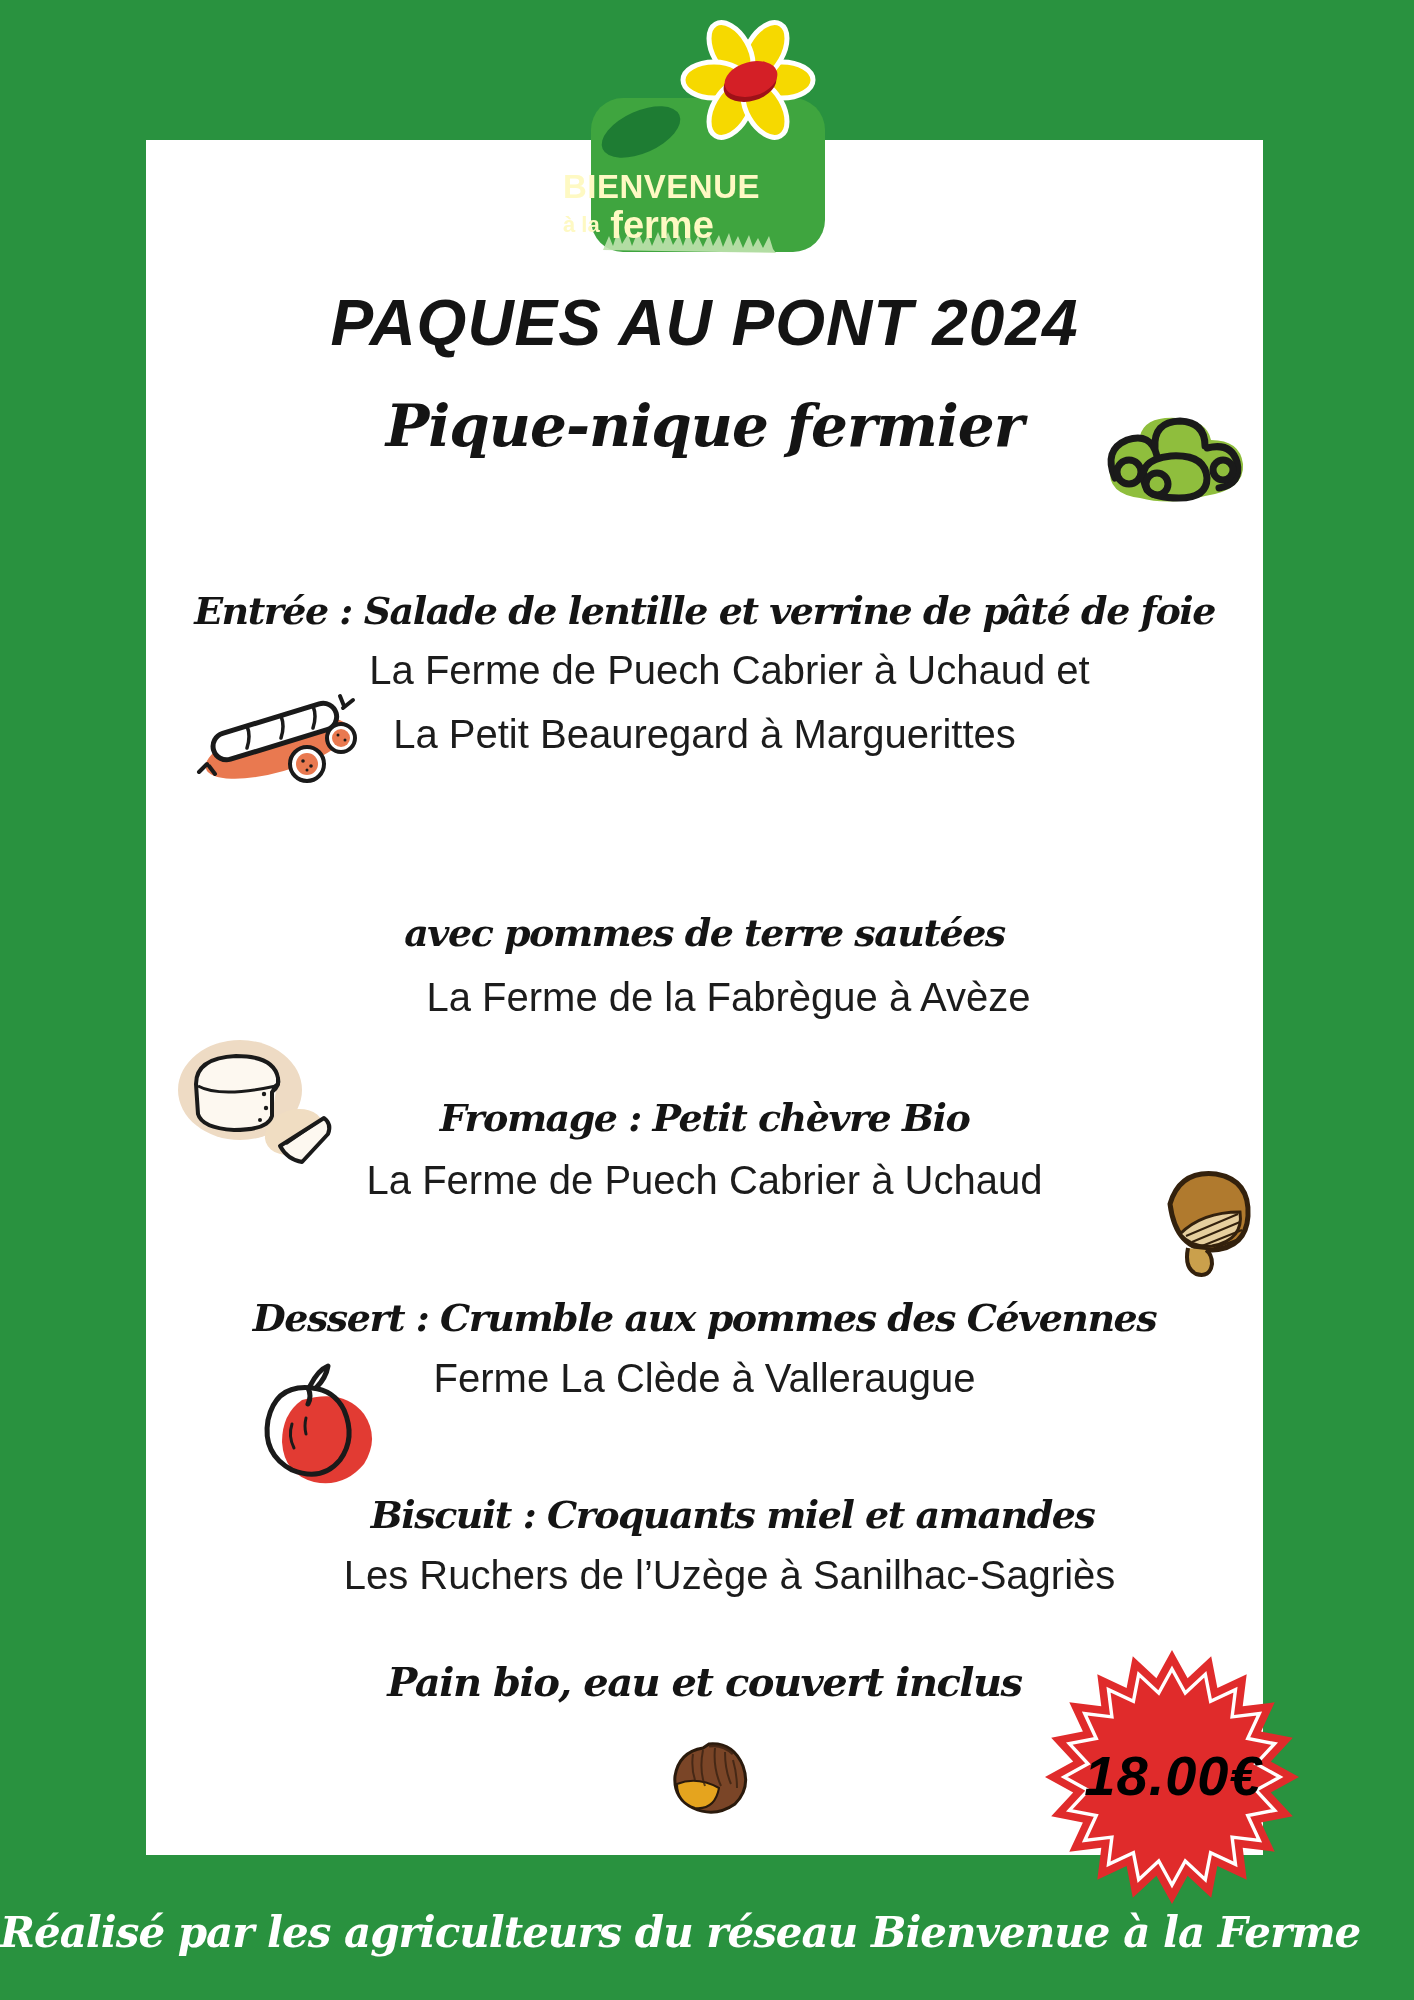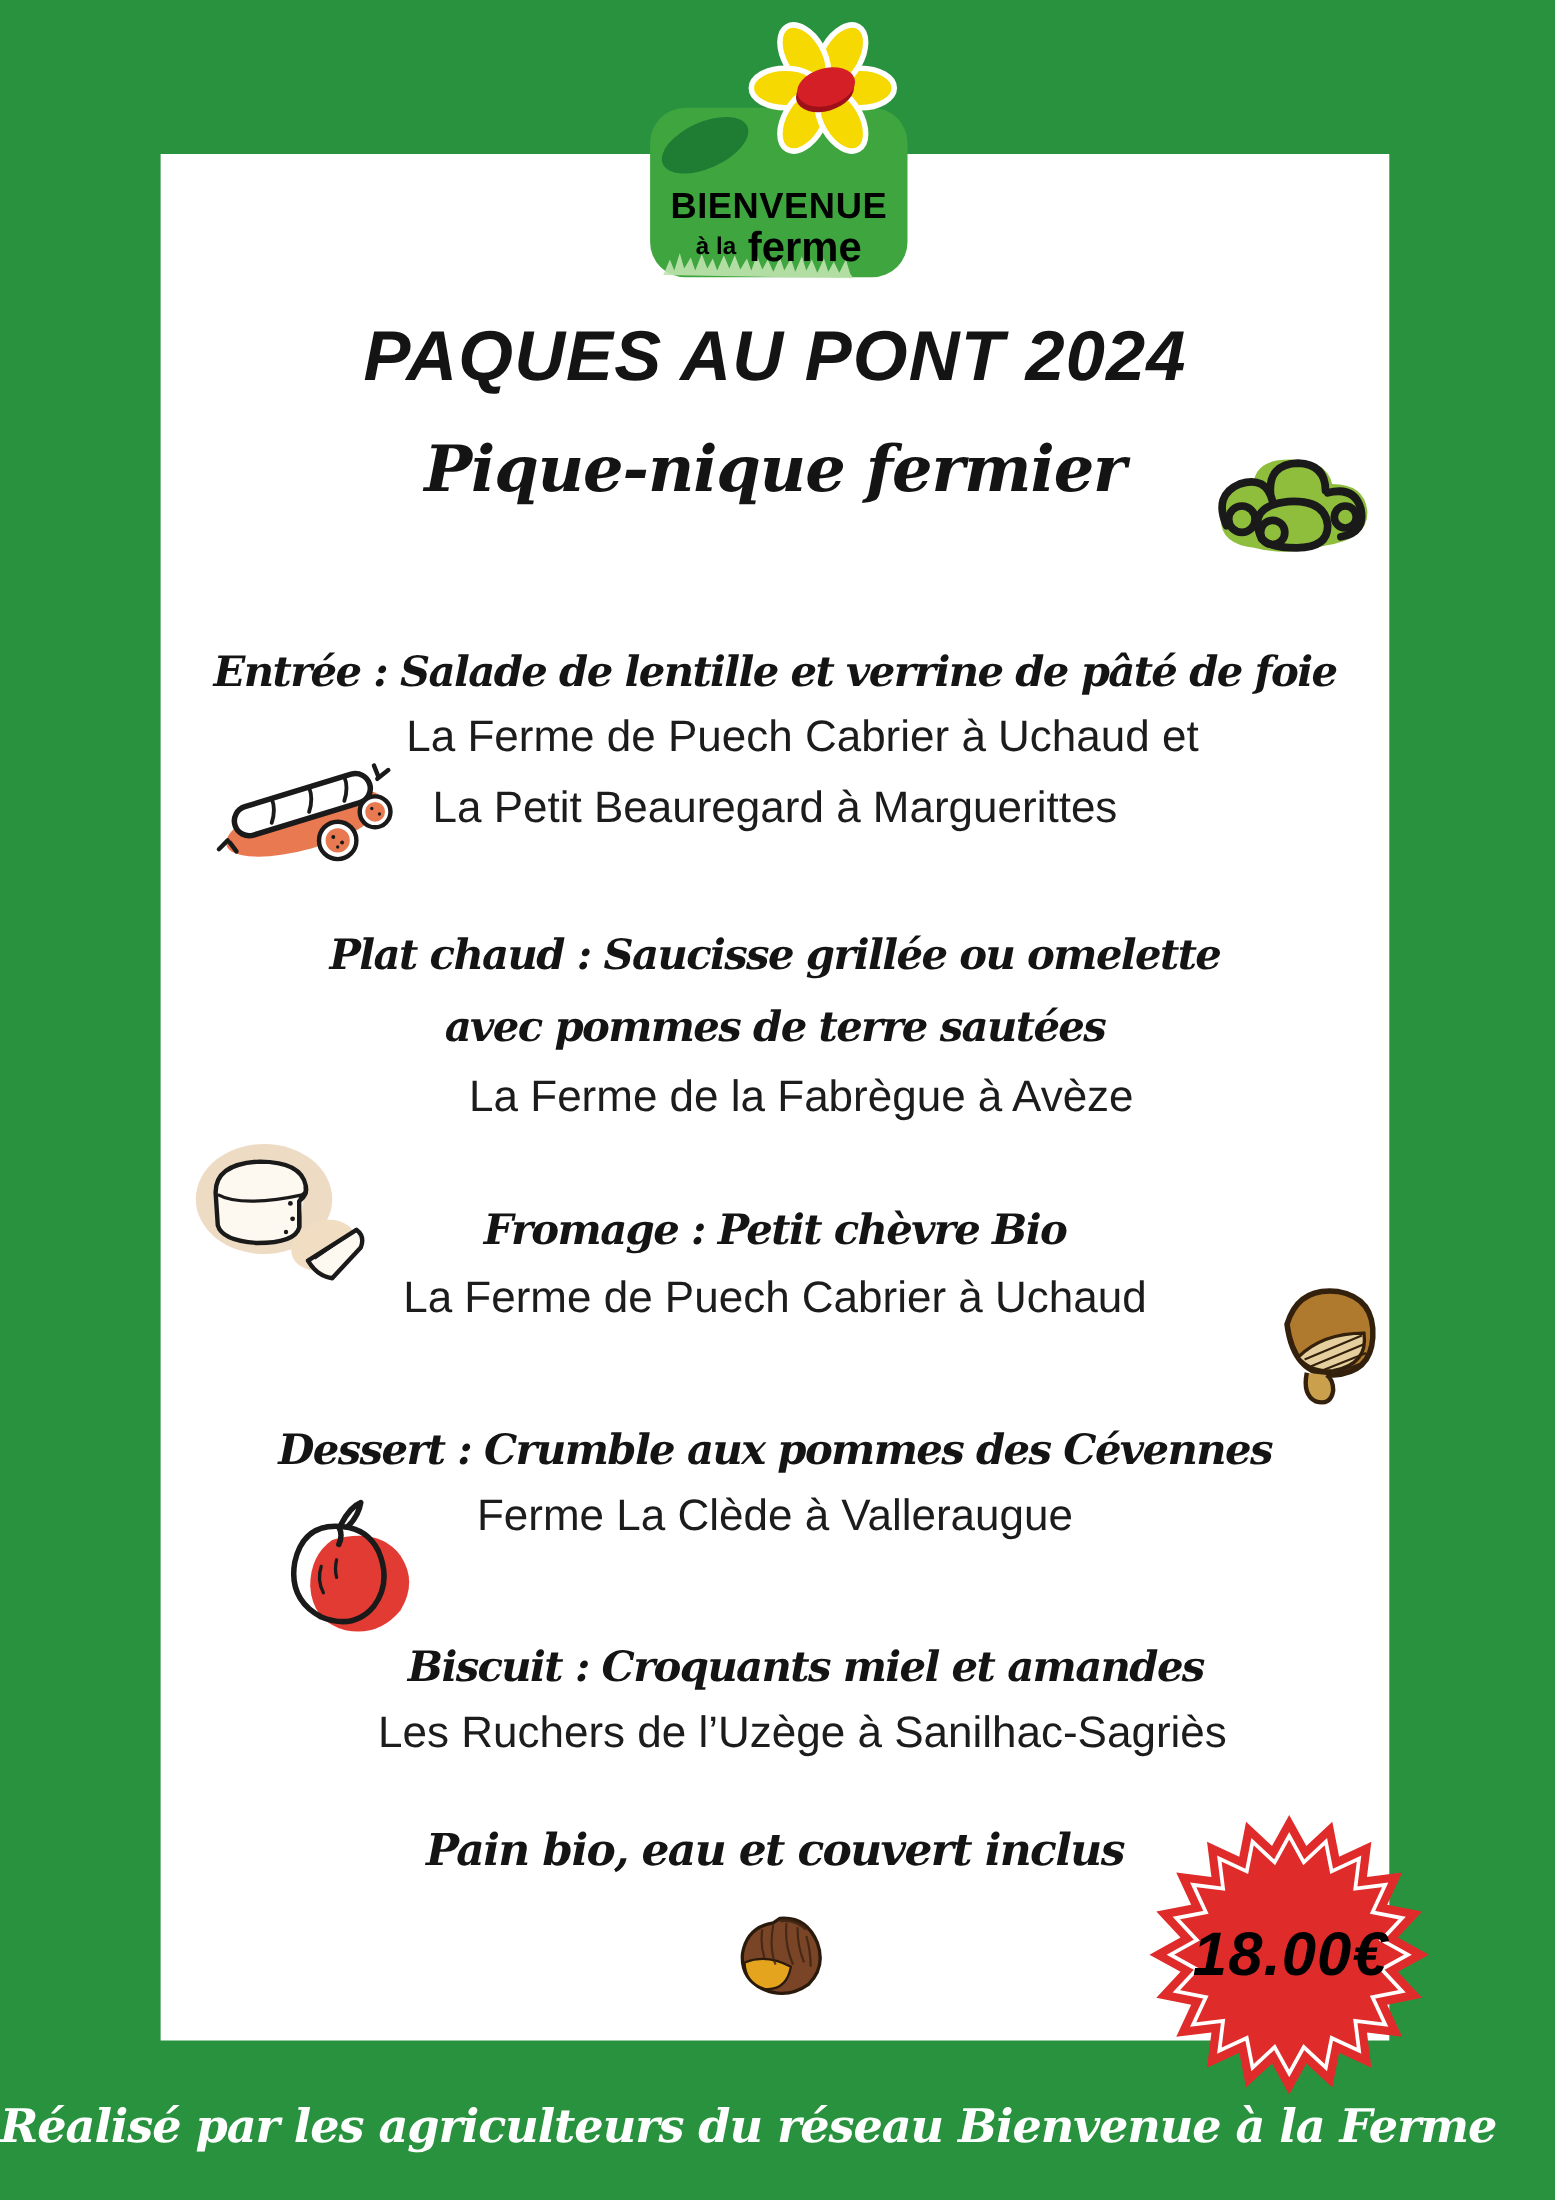--- a/index.html
+++ b/index.html
@@ -51,21 +51,21 @@
   .illus{position:absolute;}
   .badge{position:absolute;left:1042px;top:1645px;width:262px;height:266px;}
   .badge-label{
     position:absolute;left:0;top:98px;width:262px;text-align:center;
     font-family:"Liberation Sans",sans-serif;
     font-weight:bold;font-style:italic;
     font-size:56px;color:#000000;letter-spacing:1px;
   }
   .logo{position:absolute;left:563px;top:20px;width:290px;height:242px;}
   .logo-text{
-    position:absolute;width:100%;text-align:center;color:#000000;
+    position:absolute;width:100%;text-align:left;color:#fef9c3;
     font-family:"Liberation Sans",sans-serif;font-weight:bold;
   }
   .logo-line1{top:148px;font-size:33px;letter-spacing:0.5px;}
   .logo-line2{top:184px;font-size:38px;letter-spacing:0px;}
   .logo-line2 .small{font-size:22px;font-weight:bold;vertical-align:6px;letter-spacing:0;}
 </style>
 </head>
 <body>
 
 <div class="poster">
@@ -127,21 +127,20 @@
     <circle cx="112" cy="92" r="11" fill="#e97950"></circle>
     <circle cx="108" cy="89" r="1.8" fill="#1a1a1a"></circle>
       <circle cx="116" cy="94" r="1.8" fill="#1a1a1a"></circle>
       <circle cx="112" cy="98" r="1.5" fill="#1a1a1a"></circle>
     <circle cx="146" cy="66" r="14" fill="#ffffff" stroke="#1a1a1a" stroke-width="4"></circle>
     <circle cx="146" cy="66" r="9" fill="#e97950"></circle>
     <circle cx="143" cy="63" r="1.5" fill="#1a1a1a"></circle>
       <circle cx="150" cy="68" r="1.5" fill="#1a1a1a"></circle>
   </svg>
 
-  <div class="txt script" style="top:845px;">Plat chaud : Saucisse grillée ou omelette</div>
   <div class="txt script" style="top:910px;">avec pommes de terre sautées</div>
   <div class="txt producer" style="top:975px;margin-left:24px;">La Ferme de la Fabrègue à Avèze</div>
 
   <svg class="illus" style="left:168px;top:1028px;" width="172" height="148" viewBox="0 0 172 148">
     <ellipse cx="72" cy="62" rx="62" ry="50" fill="#eedbc4"></ellipse>
     <ellipse cx="126" cy="104" rx="30" ry="22" transform="rotate(-20 126 104)" fill="#f0ddc2"></ellipse>
     <g fill="#fdf8f0" stroke="#1a1a1a" stroke-width="4" stroke-linejoin="round">
       <path d="M28 56 Q28 30 68 28 Q106 28 110 50 L110 56 Q104 60 104 70 L104 88 Q100 102 66 102 Q34 100 30 86 Z"></path>
       <path d="M110 50 Q112 58 104 64 L104 88"></path>
       <path d="M112 118 L156 90 Q164 96 160 106 L134 134 Q120 132 112 118 Z"></path>

